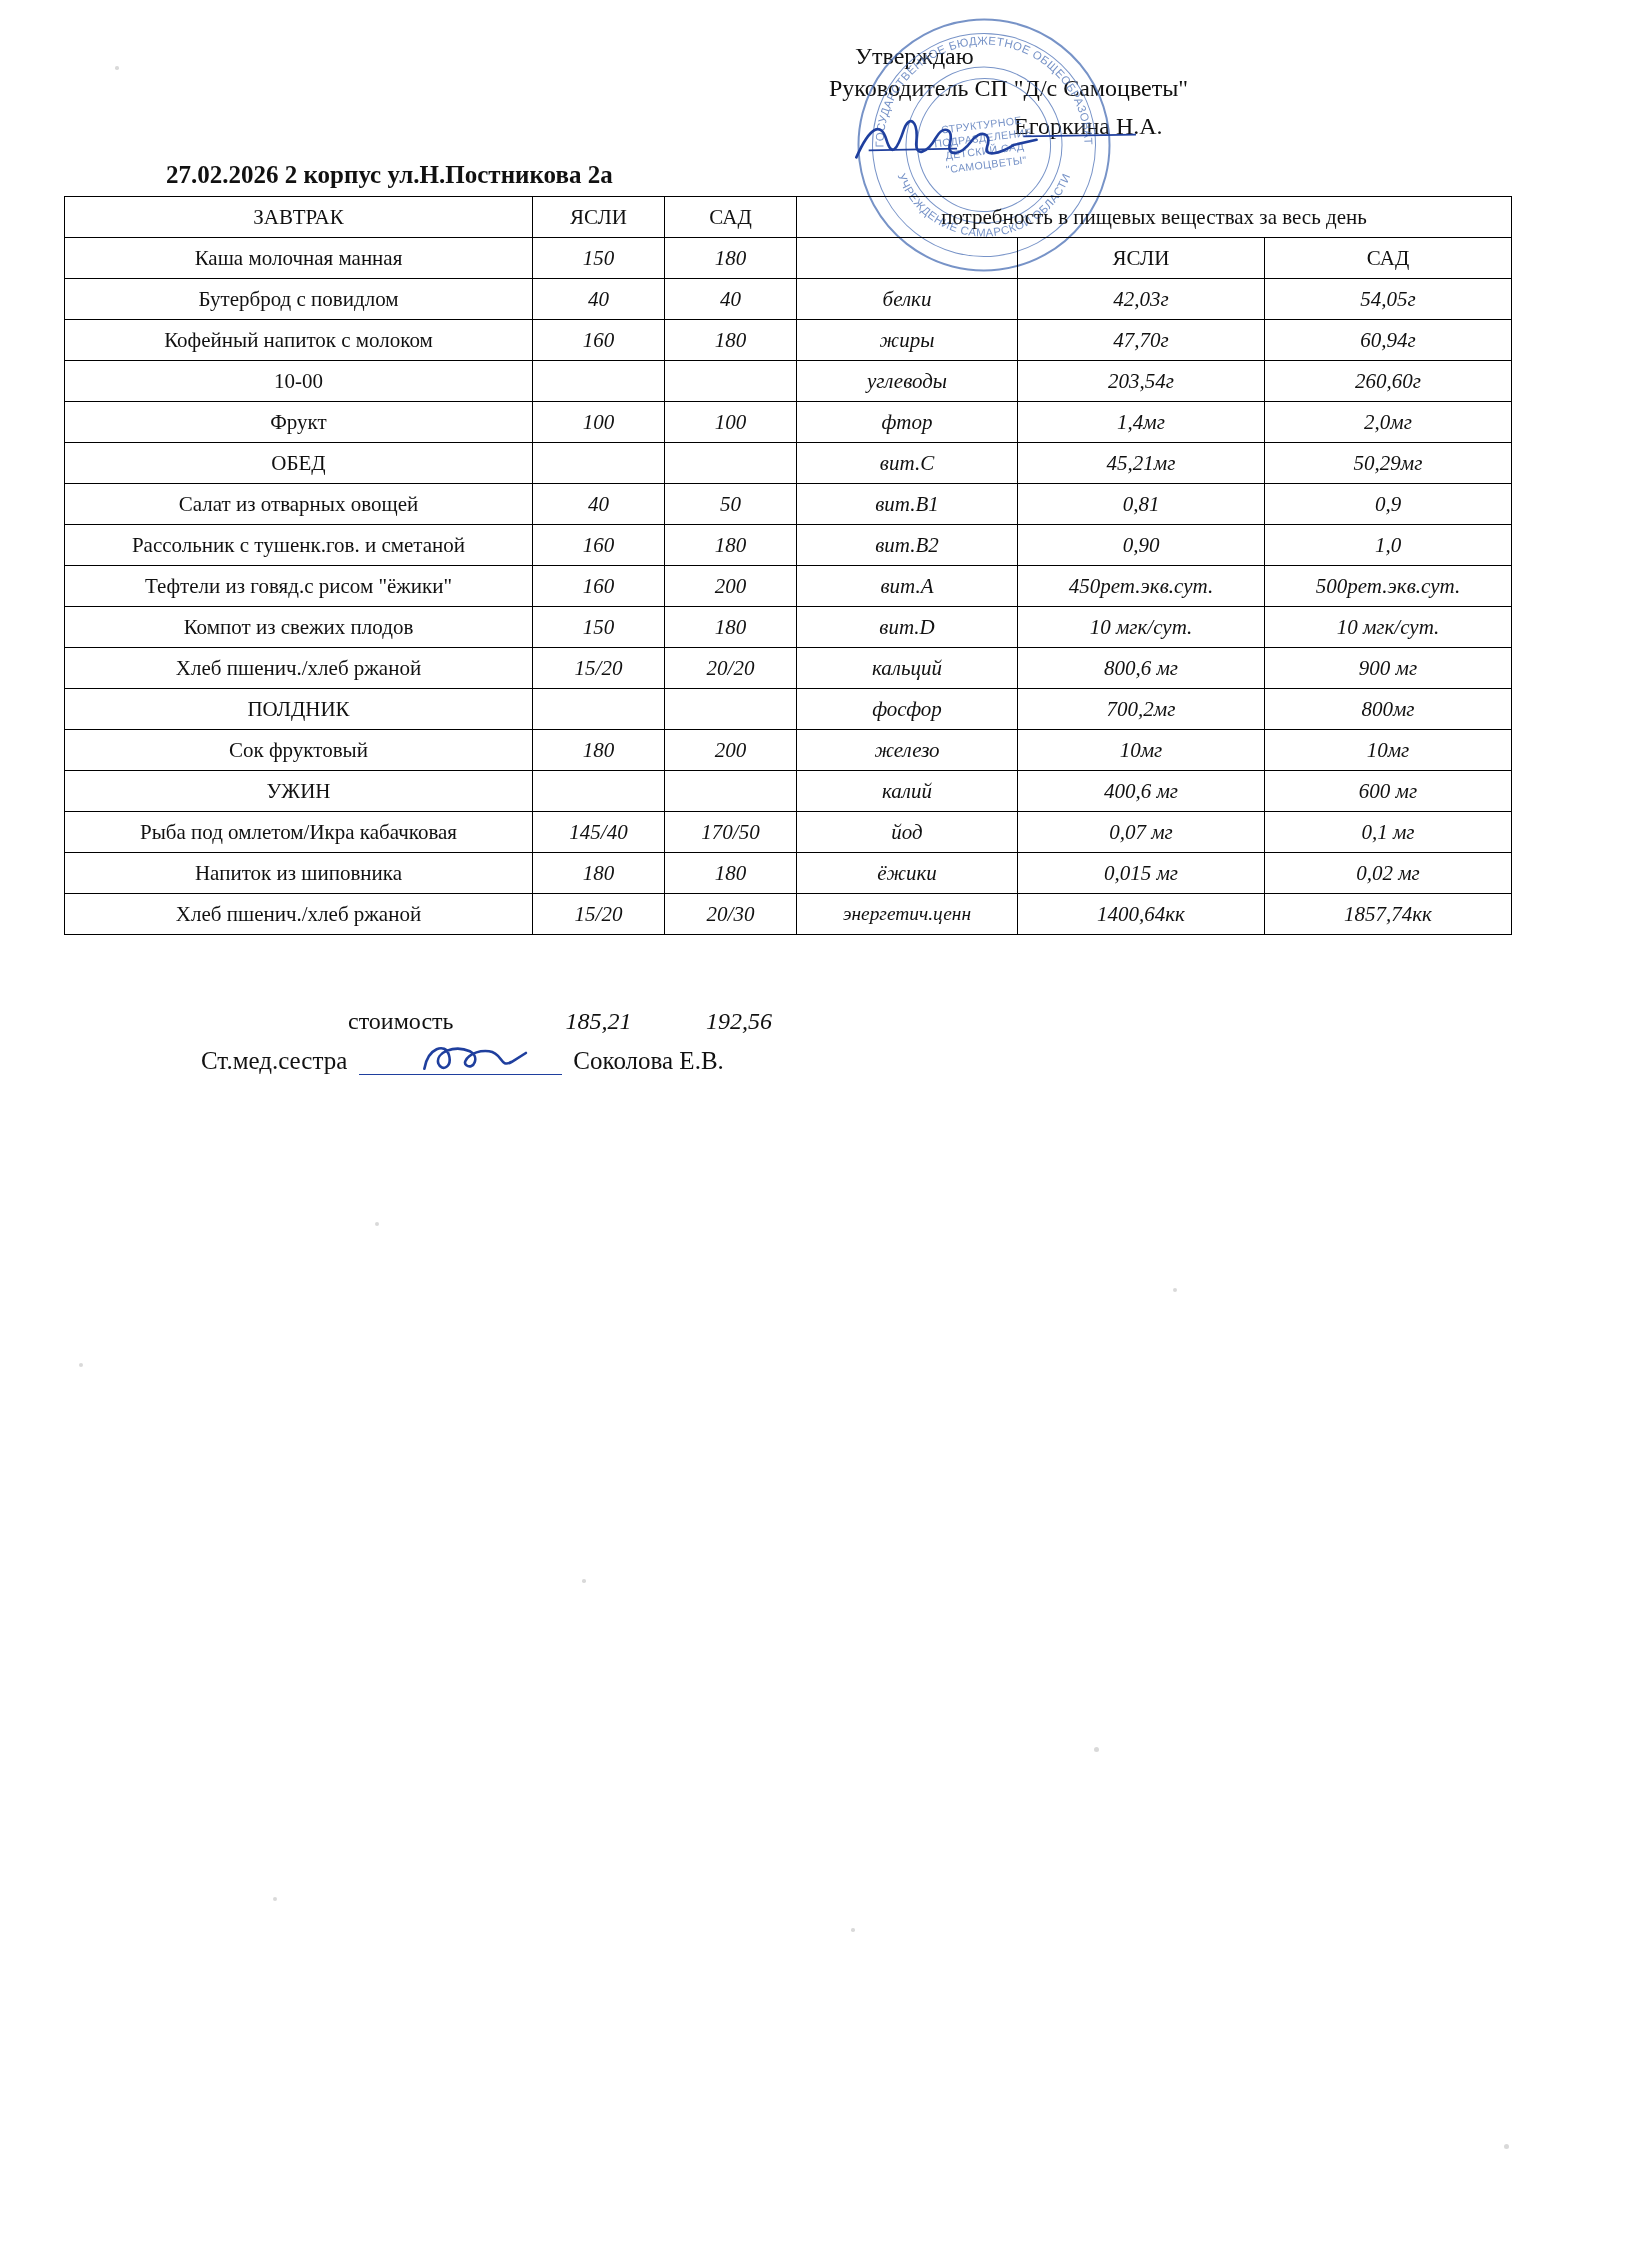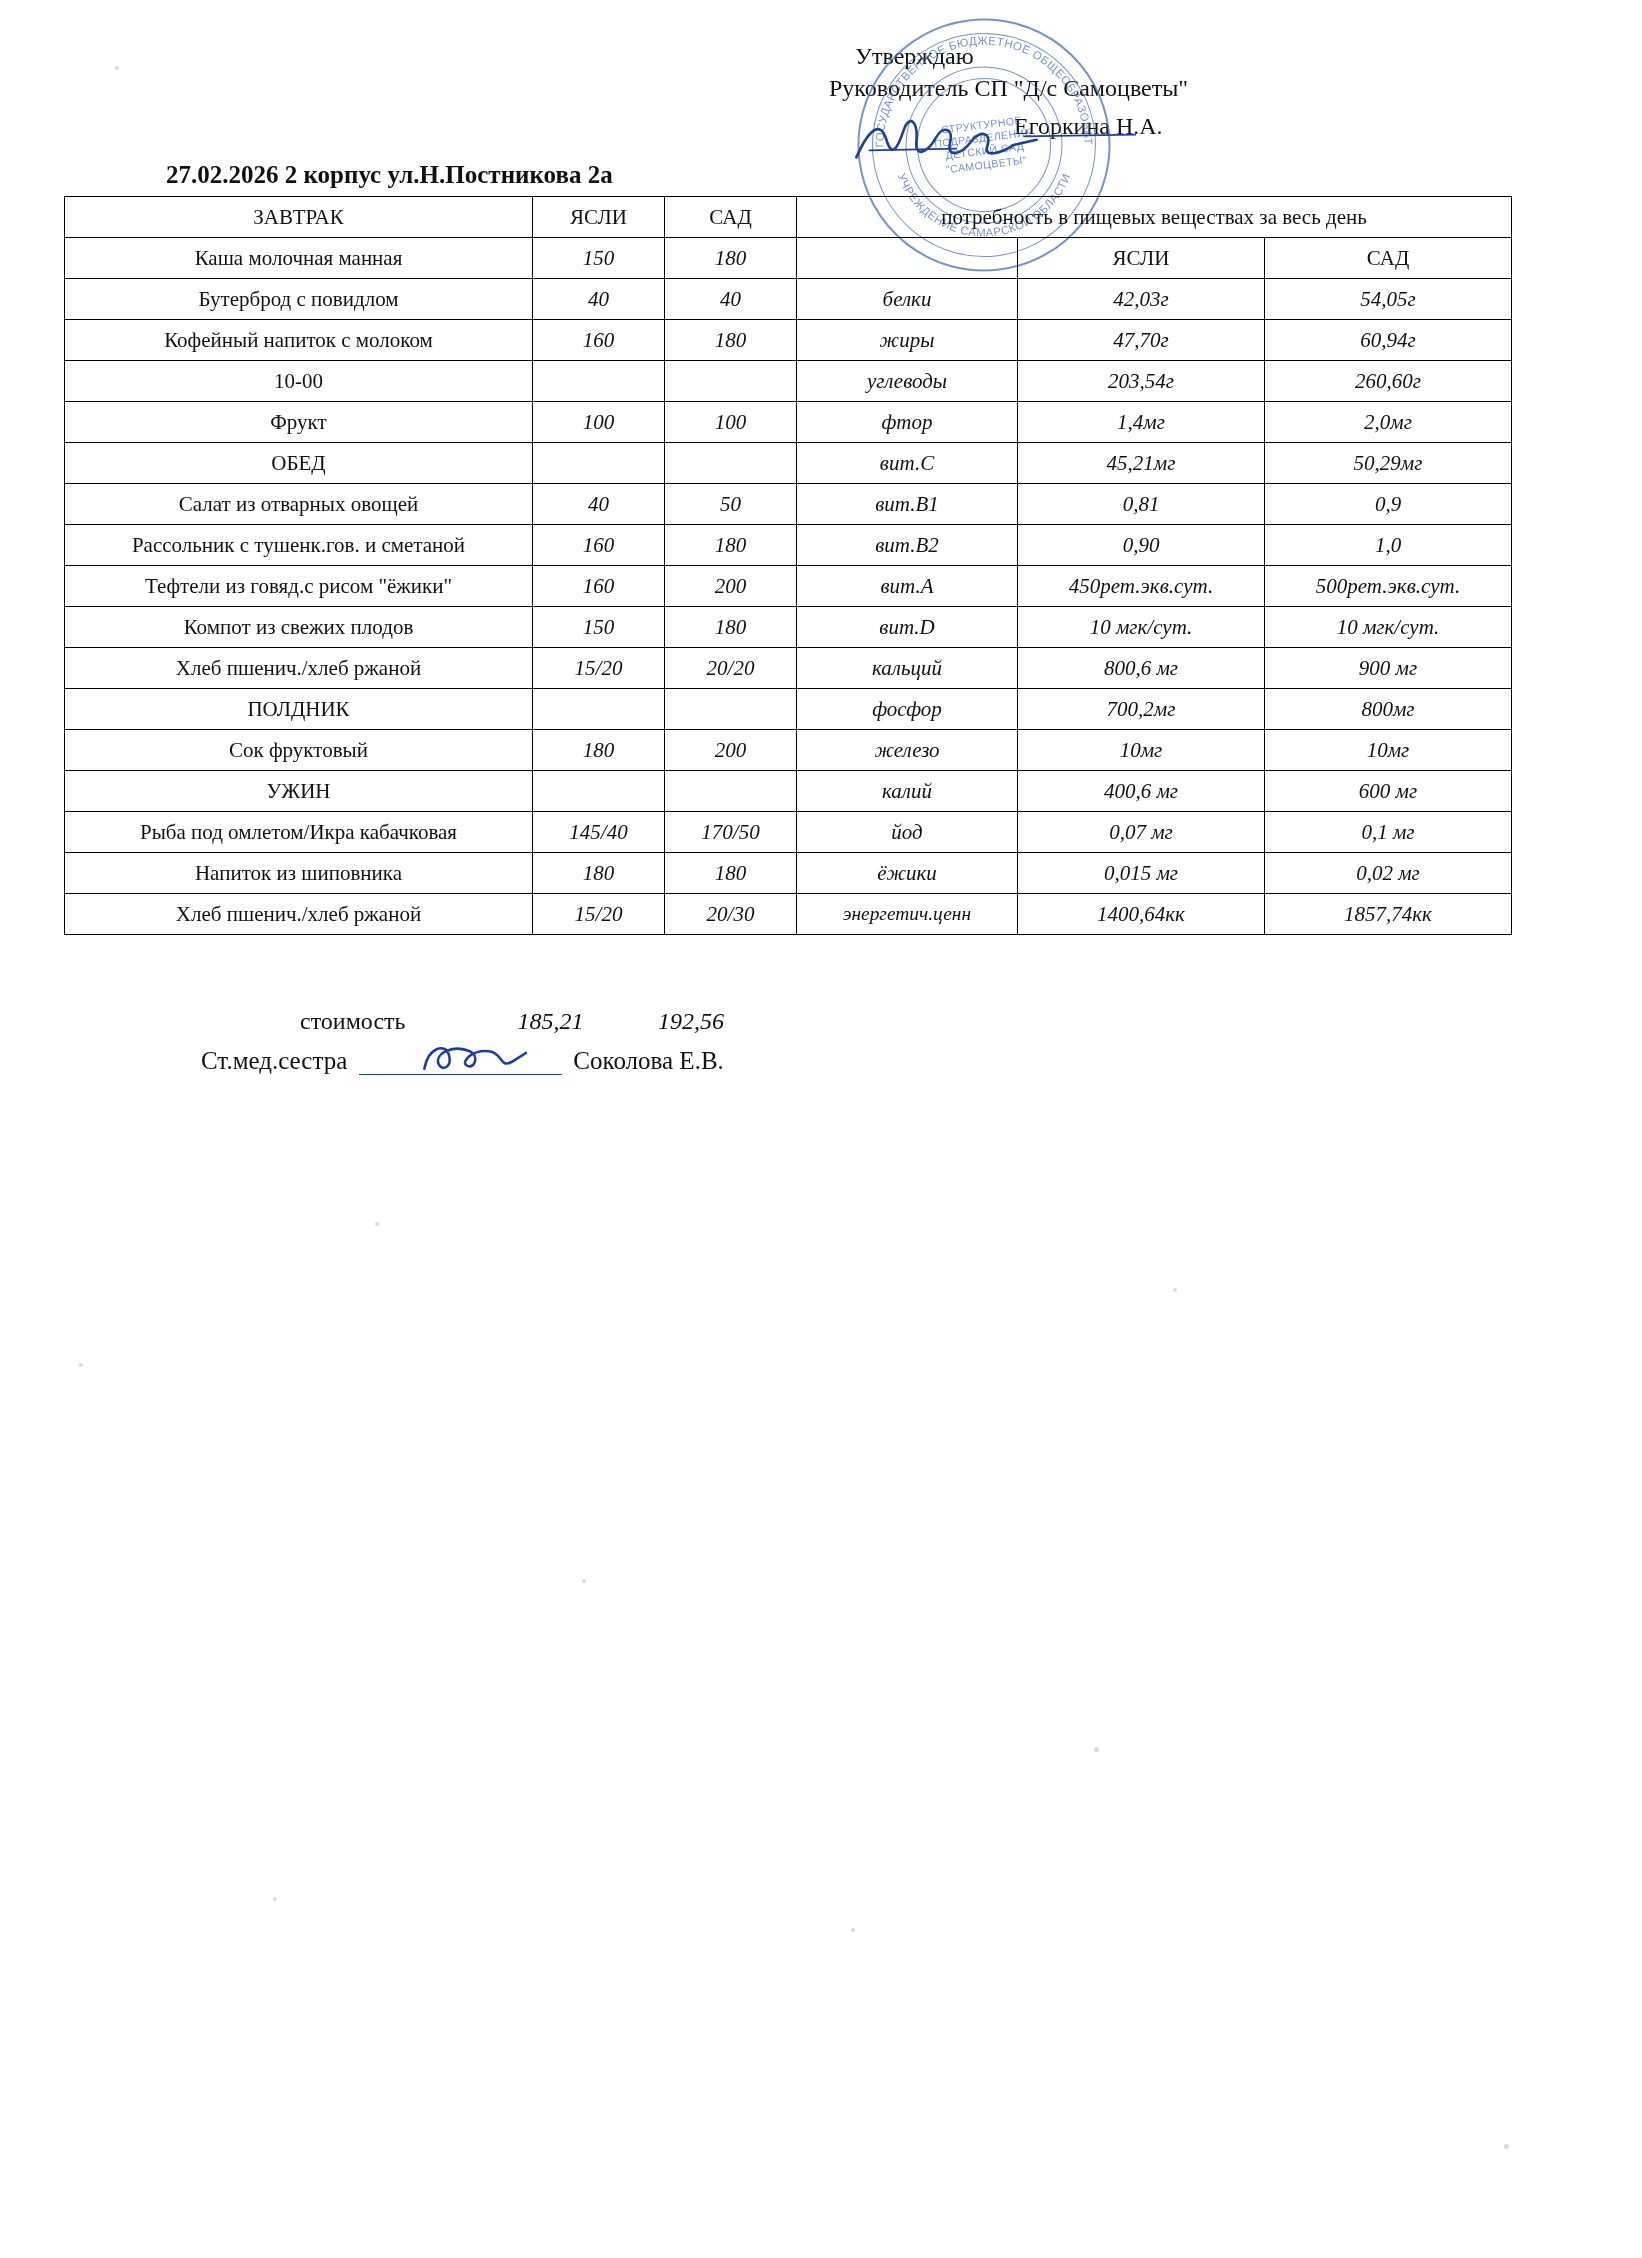--- a/index.html
+++ b/index.html
@@ -167,21 +167,21 @@
   }
 
   
   .cost-row {
     position: absolute;
     left: 300px;
     top: 1008px;
     font-size: 24px;
     white-space: nowrap;
   }
-  .cost-label { display: inline-block; width: 176px; }
+  .cost-label { display: inline-block; width: 176px; margin-left: 48px; }
   .cost-v1 { display: inline-block; width: 137px; text-align: center; font-style: italic; }
   .cost-v2 { display: inline-block; width: 132px; text-align: center; font-style: italic; }
 
   .nurse-row {
     position: absolute;
     left: 201px;
     top: 1047px;
     font-size: 25px;
     white-space: nowrap;
   }

